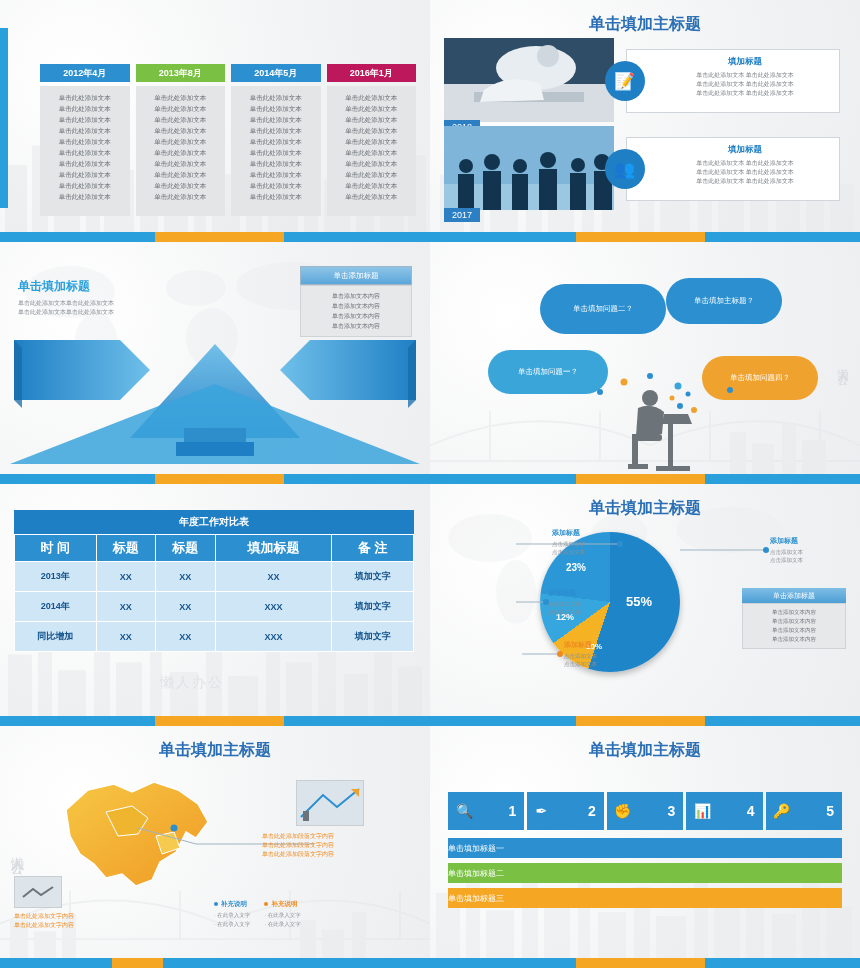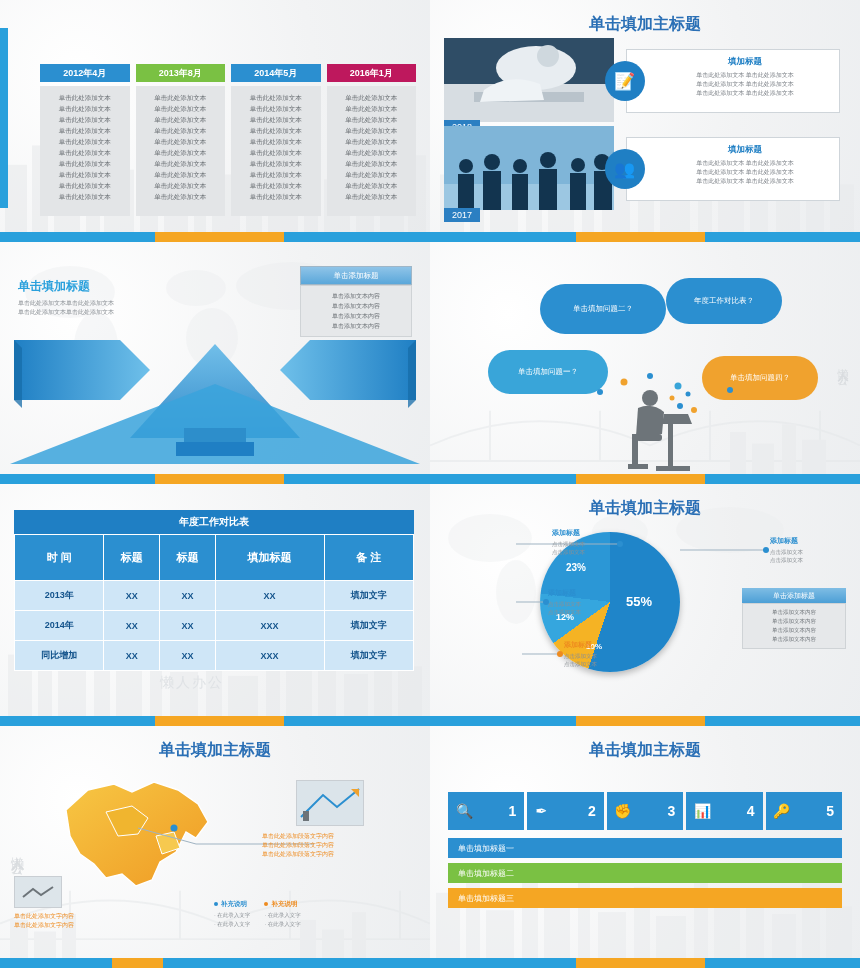--- a/index.html
+++ b/index.html
@@ -47,21 +47,21 @@
   .s3-left-txt{position:absolute;left:18px;top:36px;width:150px;}
   .s3-left-txt h4{margin:0 0 4px 0;font-size:12px;color:#29a0dc;}
   .s3-left-txt p{margin:0;font-size:6px;color:#8a8f94;line-height:9px;}
   
   .bubble{position:absolute;border-radius:40px;background:#2b8fd0;color:#fff;font-size:7.5px;display:flex;align-items:center;justify-content:center;text-align:center;padding:4px 8px;}
   .bubble.o{background:#f0a22e;}
   .bubble.lt{background:#39a5d9;}
   
   .tbl{position:absolute;left:14px;top:26px;width:400px;border-collapse:collapse;}
   .tbl caption{background:#1f7fc4;color:#fff;font-size:10px;font-weight:bold;padding:5px 0;}
-  .tbl th{background:#2b8fd0;color:#fff;font-size:11px;padding:15px 0;border:1px solid #fff;}
+  .tbl th{background:#2b8fd0;color:#fff;font-size:13px;padding:4px 0;border:1px solid #fff;}
   .tbl td{background:#cfe6f7;color:#14548c;font-size:9px;text-align:center;padding:8px 0;border:1px solid #fff;font-weight:bold;}
   
   .pie{position:absolute;left:110px;top:48px;width:140px;height:140px;border-radius:50%;
       background:conic-gradient(#1f85c9 0deg 198deg,#f5b324 198deg 234deg,#35a6de 234deg 277deg,#2b97d6 277deg 360deg);
       box-shadow:0 3px 6px rgba(0,0,0,.25);}
   .pie-lbl{position:absolute;color:#fff;font-weight:bold;}
   .callout{position:absolute;width:78px;}
   .callout h6{margin:0 0 2px 0;font-size:7px;color:#2b8fd0;}
   .callout.or h6{color:#ee8b1f;}
   .callout p{margin:0;font-size:5.5px;color:#8a8f94;line-height:8px;}
@@ -74,21 +74,21 @@
   .s7-legend{position:absolute;display:flex;gap:14px;}
   .s7-legend .lg h6{margin:0 0 2px 0;font-size:6.5px;}
   .s7-legend .lg p{margin:0;font-size:5.5px;color:#8a8f94;line-height:8.5px;}
   .dot{display:inline-block;width:4px;height:4px;border-radius:50%;margin-right:3px;vertical-align:middle;}
   
   .s8-steps{position:absolute;left:18px;top:66px;right:18px;display:flex;gap:3px;}
   .s8-step{flex:1;height:38px;background:#2b8fd0;display:flex;align-items:center;justify-content:space-between;padding:0 8px;color:#fff;}
   .s8-step .n{font-size:14px;font-weight:bold;}
   .s8-step .g{font-size:14px;}
   .s8-bars{position:absolute;left:18px;top:112px;right:18px;}
-  .s8-bar{height:20px;margin-bottom:5px;color:#fff;font-size:8px;display:flex;align-items:center;padding-left:10px;}
+  .s8-bar{height:20px;margin-bottom:5px;color:#fff;font-size:8px;display:flex;align-items:center;}
 </style>
 </head>
 <body>
 
 <div class="deck">
 
   <div class="slide">
     <div class="slide-inner"></div>
     <div class="wm">
       <svg viewBox="0 0 430 150" preserveAspectRatio="none">
@@ -341,21 +341,21 @@
         <rect x="300" y="96" width="16" height="54"></rect>
             <rect x="322" y="108" width="22" height="42"></rect>
         <rect x="352" y="88" width="14" height="62"></rect>
             <rect x="372" y="104" width="24" height="46"></rect>
       </g>
         </svg>
     </div>
     <div class="wm-text" style="right:10px;top:118px;writing-mode:vertical-rl">懒人办公</div>
     <div id="s4bubbles">
         <div class="bubble" style="left: 110px; top: 42px; width: 110px; height: 42px;">单击填加问题二？</div>
-        <div class="bubble" style="left: 236px; top: 36px; width: 100px; height: 38px;">年度工作对比表？</div>
+        <div class="bubble" style="left: 236px; top: 36px; width: 100px; height: 38px;">单击填加主标题？</div>
         <div class="bubble lt" style="left: 58px; top: 108px; width: 104px; height: 36px;">单击填加问题一？</div>
         <div class="bubble o" style="left: 272px; top: 114px; width: 100px; height: 36px;">单击填加问题四？</div>
       </div>
 
     <svg style="position:absolute;left:178px;top:142px;width:96px;height:92px">
       <g fill="#6d7479">
         <circle cx="42" cy="14" r="8"></circle>
         <path d="M30 24 q14 -6 26 4 l-2 22 -26 2 z"></path>
         <rect x="28" y="50" width="26" height="7" rx="3"></rect>
         <rect x="24" y="50" width="6" height="34"></rect>

